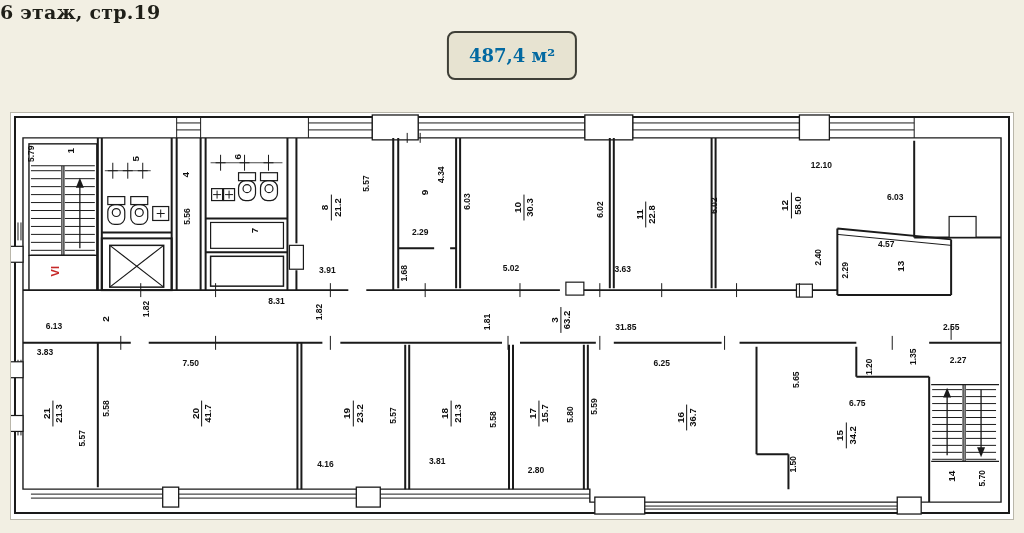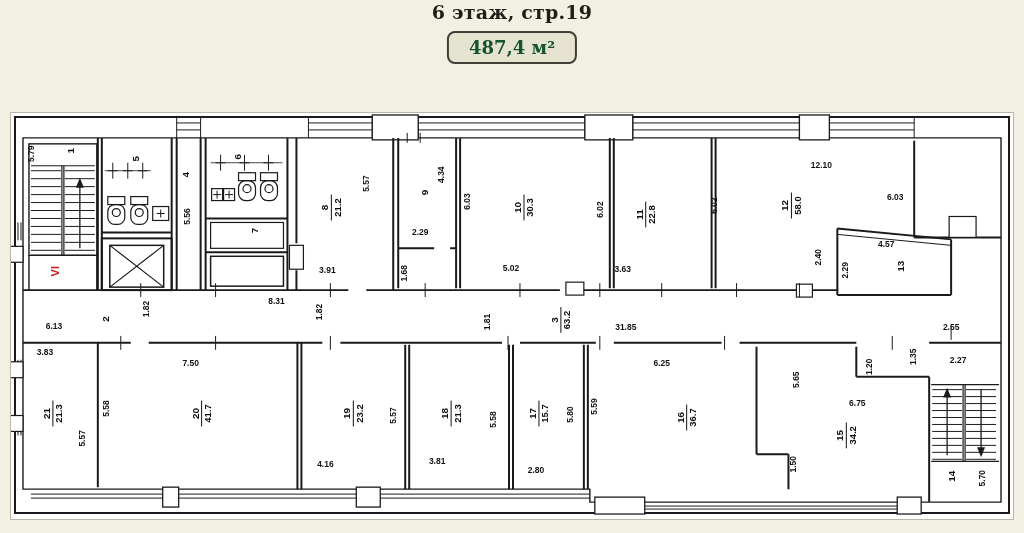--- a/index.html
+++ b/index.html
@@ -1,29 +1,29 @@
 <!DOCTYPE html>
 <html><head>
 <meta charset="utf-8">
 <style>
   html,body{margin:0;padding:0;}
   body{
     width:1024px;height:533px;position:relative;overflow:hidden;
     background:#f2efe3;font-family:"Liberation Sans",sans-serif;
   }
   .title{
-    position:absolute;top:0;left:0;width:100%;text-align:center;
+    position:absolute;top:0;left:0;width:100%;
     font-family:"DejaVu Serif",serif;font-weight:bold;font-size:19px;
     color:#1f1f18;padding-top:1px;letter-spacing:.2px;
   }
   .badge{
     position:absolute;top:31px;left:50%;transform:translateX(-50%);
     background:#e7e3d1;border:2px solid #3f3f37;border-radius:8px;
-    padding:4px 20px;font-family:"DejaVu Serif",serif;font-weight:bold;
-    font-size:18px;color:#14532d;
+    padding:12px 20px;font-family:"DejaVu Serif",serif;font-weight:bold;
+    font-size:18px;color:#0369a1;
   }
   .plan{
     position:absolute;left:10px;top:112px;width:1004px;height:408px;
     background:#ffffff;border:1px solid #b9b6aa;box-sizing:border-box;
   }
   .plan svg{position:absolute;left:0;top:0;width:100%;height:100%;}
   svg text{user-select:none;}
   .dim{font:bold 8.5px "Liberation Sans",sans-serif;fill:#121212;text-anchor:middle;}
   .rnum{font:bold 10px "Liberation Sans",sans-serif;fill:#0d0d0d;text-anchor:middle;}
   .rarea{font:bold 9.5px "Liberation Sans",sans-serif;fill:#0d0d0d;text-anchor:middle;}

